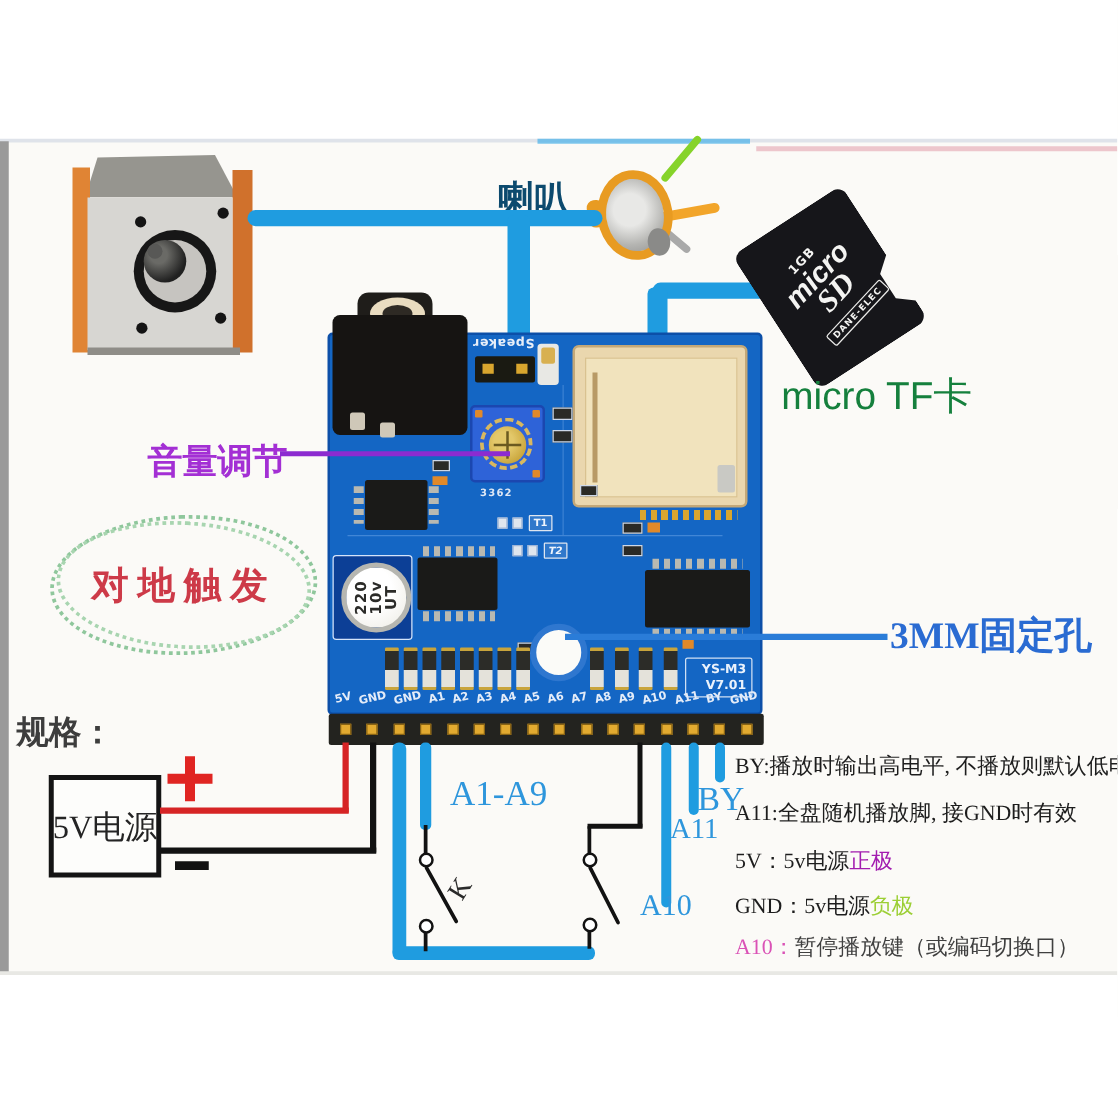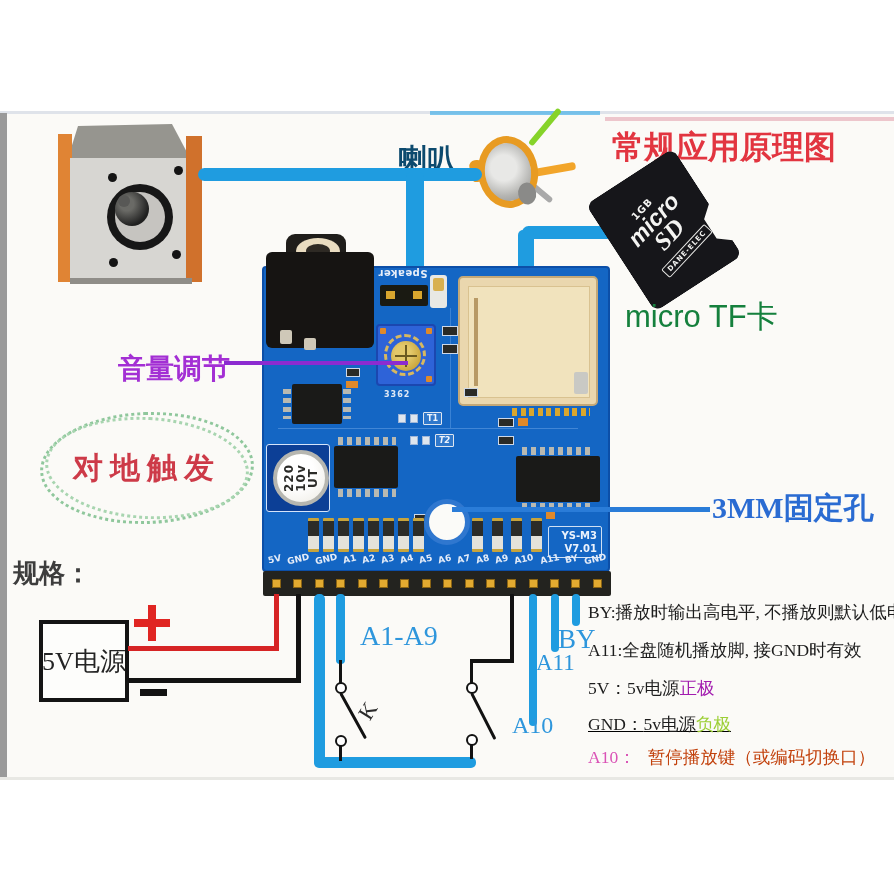--- a/index.html
+++ b/index.html
@@ -150,21 +150,21 @@
   .lbl-horn{left:398px;top:140px;font-size:29px;font-weight:bold;color:#0c4a6e;}
   .lbl-volume{left:118px;top:350px;font-size:28px;font-weight:bold;color:#a32fd4;}
   .vol-line{left:224px;top:361px;width:184px;height:4px;background:#8c2bd0;}
   .hole-line{left:452px;top:507px;width:258px;height:5px;background:#2a7cd8;}
   .lbl-hole{left:712px;top:488px;font-size:30px;font-weight:bold;color:#2a6bd2;}
   .lbl-a1a9{left:360px;top:620px;font-size:28px;color:#2e96dc;}
   .lbl-a10{left:512px;top:712px;font-size:24px;color:#2e96dc;}
   .lbl-a11{left:536px;top:650px;font-size:23px;color:#2e96dc;}
   .lbl-by{left:558px;top:624px;font-size:27px;color:#2e96dc;}
   .spec{left:13px;top:556px;display:flex;align-items:baseline;gap:6px;}
-  .spec-prefix{font:bold 26px "Liberation Serif",serif;color:#3d3d3d;}
+  .spec-prefix{font:bold 26px "Liberation Serif",serif;color:#3d3d3d;margin-top:12px;}
   .spec-value{font:600 40px "Liberation Sans",sans-serif;color:#4f4f4f;letter-spacing:1px;}
   
   .trigger{left:40px;top:412px;width:214px;height:112px;}
   .oval1{left:0;top:0;right:0;bottom:0;position:absolute;border:3px dotted #8fc79c;border-radius:50%;transform:rotate(-2deg);}
   .oval2{left:5px;top:5px;right:5px;bottom:5px;position:absolute;border:3px dotted #a8d5b0;border-radius:50%;transform:rotate(3deg);}
   .trigger-text{left:0;top:0;width:214px;height:112px;position:absolute;display:flex;align-items:center;justify-content:center;
                 font:bold 30px "Liberation Serif",serif;color:#cd3a48;letter-spacing:7px;}
   
   .notes{left:588px;top:600px;width:300px;font-family:"Liberation Serif","DejaVu Serif",serif;font-size:17.5px;}
   .note-line{position:absolute;white-space:nowrap;}
@@ -174,21 +174,20 @@
 
 <div id="canvas">
 
   <div class="abs photo"></div>
   <div class="abs top-edge"></div>
   <div class="abs top-blue"></div>
   <div class="abs top-pink"></div>
   <div class="abs left-strip"></div>
   <div class="abs bottom-edge"></div>
 
-  <div class="abs title cjk">常规应用原理图</div>
 
   <div class="abs speaker">
     <div class="abs spk-top"></div>
     <div class="abs spk-left"></div>
     <div class="abs spk-right"></div>
     <div class="abs spk-front"></div>
     <div class="abs spk-bottom"></div>
     <div class="abs drv-o">
       <div class="drv-s"></div>
       <div class="drv-d"></div>
@@ -427,21 +426,21 @@
   <div class="abs notes">
     <div class="note-line" style="top:0px;">
       <span style="color: rgb(29, 29, 29);">BY:</span><span style="color: rgb(29, 29, 29);">播放时输出高电平, 不播放则默认低电平</span><span></span>
     </div>
     <div class="note-line" style="top:38px;">
       <span style="color: rgb(29, 29, 29);">A11:</span><span style="color: rgb(29, 29, 29);">全盘随机播放脚, 接GND时有效</span><span></span>
     </div>
     <div class="note-line" style="top:76px;">
       <span style="color: rgb(29, 29, 29);">5V：</span><span style="color: rgb(29, 29, 29);">5v电源</span><span style="color: #a21caf;">正极</span>
     </div>
-    <div class="note-line" style="top:112px;text-decoration:underline;">
+    <div class="note-line" style="top:112px;">
       <span style="color: rgb(29, 29, 29);">GND：</span><span style="color: rgb(29, 29, 29);">5v电源</span><span style="color: rgb(156, 207, 53);">负极</span>
     </div>
     <div class="note-line" style="top:145px;">
-      <span style="color: rgb(218, 82, 182);">A10：</span><span style="color: #c2410c; margin-left: 12px;">暂停播放键（或编码切换口）</span><span></span>
+      <span style="color: rgb(218, 82, 182);">A10：</span><span style="color: #404040;">暂停播放键（或编码切换口）</span><span></span>
     </div>
   </div>
 
 </div>
 
 </body></html>

